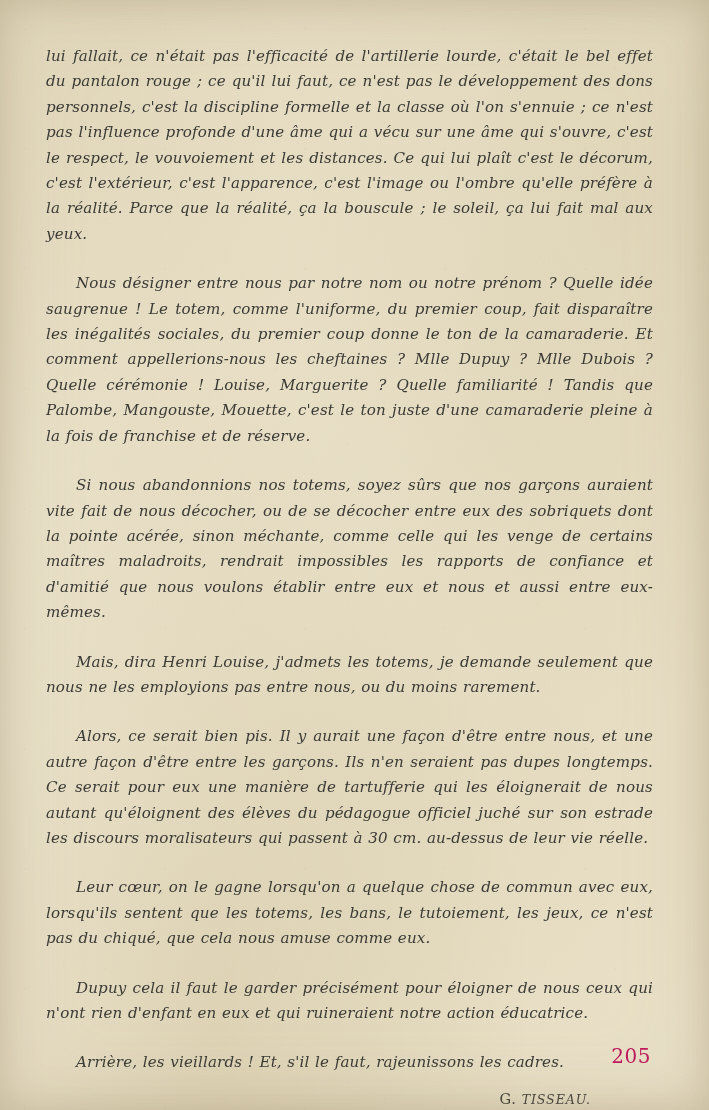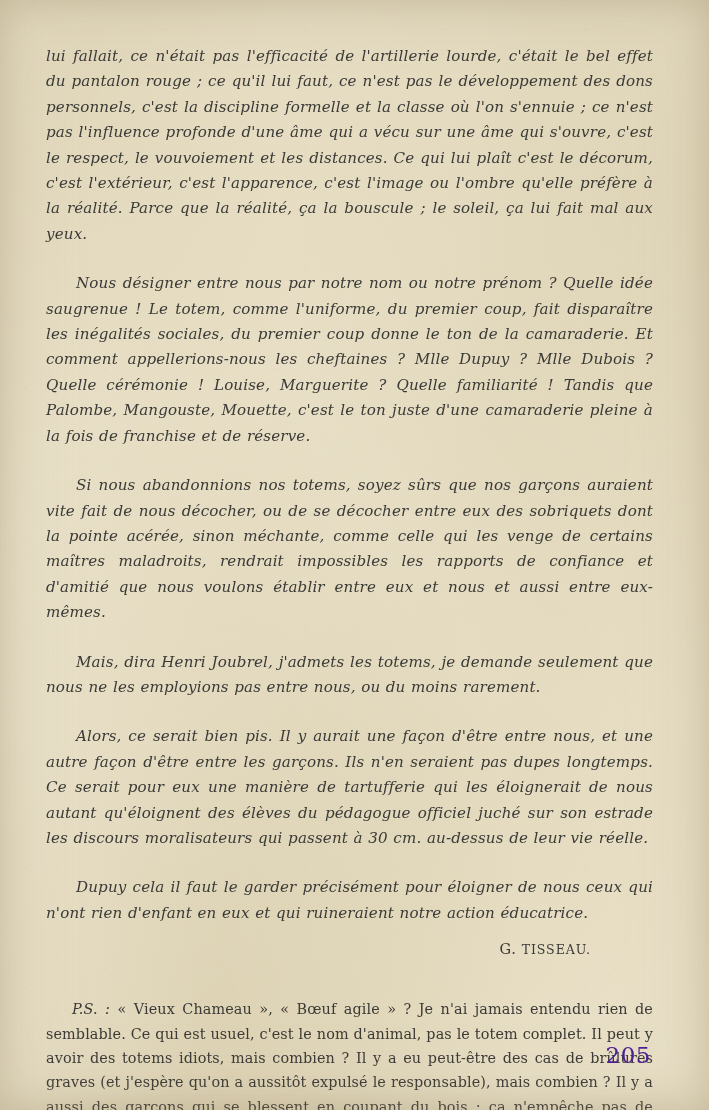--- a/index.html
+++ b/index.html
@@ -65,20 +65,21 @@
     padding-right: 62px;
     font-family: "DejaVu Serif", "Liberation Serif", serif;
     font-style: normal;
     font-size: 14.6px;
     color: #3a3a36;
     letter-spacing: 0.6px;
   }
   .signature .sc {
     font-size: 12.6px;
     letter-spacing: 0.9px;
+    font-style: italic;
   }
   .ps-block {
     margin-top: 40px;
     font-family: "DejaVu Serif", "Liberation Serif", serif;
     font-style: normal;
     font-size: 14.4px;
     line-height: 24.4px;
     color: #3b3a36;
     text-align: justify;
     letter-spacing: 0.1px;
@@ -88,22 +89,22 @@
     text-indent: 26px;
   }
   .ps-label {
     font-style: italic;
   }
   .page-number {
     position: absolute;
     right: 58px;
     bottom: 42px;
     font-family: "DejaVu Serif", "Liberation Serif", serif;
-    font-size: 23px;
-    color: #4c1d95;
+    font-size: 20px;
+    color: #be185d;
     letter-spacing: 0.5px;
   }
   
   .speckle {
     position: absolute;
     inset: 0;
     pointer-events: none;
     opacity: 0.5;
     background-image:
       radial-gradient(circle at 18% 24%, rgba(120,104,74,0.10) 0.6px, transparent 1.2px),
@@ -117,23 +118,25 @@
 <body>
 
 <div class="paper-texture"></div>
 
 <div class="page">
 
   <div class="body-text">
     <p class="cont">lui fallait, ce n'était pas l'efficacité de l'artillerie lourde, c'était le bel effet du pantalon rouge ; ce qu'il lui faut, ce n'est pas le développement des dons personnels, c'est la discipline formelle et la classe où l'on s'ennuie ; ce n'est pas l'influence profonde d'une âme qui a vécu sur une âme qui s'ouvre, c'est le respect, le vouvoiement et les distances. Ce qui lui plaît c'est le décorum, c'est l'extérieur, c'est l'apparence, c'est l'image ou l'ombre qu'elle préfère à la réalité. Parce que la réalité, ça la bouscule ; le soleil, ça lui fait mal aux yeux.</p>
     <p>Nous désigner entre nous par notre nom ou notre prénom ? Quelle idée saugrenue ! Le totem, comme l'uniforme, du premier coup, fait disparaître les inégalités sociales, du premier coup donne le ton de la camaraderie. Et comment appellerions-nous les cheftaines ? Mlle Dupuy ? Mlle Dubois ? Quelle cérémonie ! Louise, Marguerite ? Quelle familiarité ! Tandis que Palombe, Mangouste, Mouette, c'est le ton juste d'une camaraderie pleine à la fois de franchise et de réserve.</p>
     <p>Si nous abandonnions nos totems, soyez sûrs que nos garçons auraient vite fait de nous décocher, ou de se décocher entre eux des sobriquets dont la pointe acérée, sinon méchante, comme celle qui les venge de certains maîtres maladroits, rendrait impossibles les rapports de confiance et d'amitié que nous voulons établir entre eux et nous et aussi entre eux-mêmes.</p>
-    <p>Mais, dira Henri Joubrel, j'admets les totems, je demande seulement que nous ne les employions pas entre nous, ou du moins rarement.</p>
+    <p>Mais, dira Henri Louise, j'admets les totems, je demande seulement que nous ne les employions pas entre nous, ou du moins rarement.</p>
     <p>Alors, ce serait bien pis. Il y aurait une façon d'être entre nous, et une autre façon d'être entre les garçons. Ils n'en seraient pas dupes longtemps. Ce serait pour eux une manière de tartufferie qui les éloignerait de nous autant qu'éloignent des élèves du pédagogue officiel juché sur son estrade les discours moralisateurs qui passent à 30 cm. au-dessus de leur vie réelle.</p>
+    <p>Leur cœur, on le gagne lorsqu'on a quelque chose de commun avec eux, lorsqu'ils sentent que les totems, les bans, le tutoiement, les jeux, ce n'est pas du chiqué, que cela nous amuse comme eux.</p>
     <p>Dupuy cela il faut le garder précisément pour éloigner de nous ceux qui n'ont rien d'enfant en eux et qui ruineraient notre action éducatrice.</p>
+    <p>Arrière, les vieillards ! Et, s'il le faut, rajeunissons les cadres.</p>
   </div>
 
   <div class="signature">
     <span>G. </span><span class="sc">TISSEAU.</span>
   </div>
 
   <div class="ps-block">
     <p><span class="ps-label">P.S. :</span><span> « Vieux Chameau », « Bœuf agile » ? Je n'ai jamais entendu rien de semblable. Ce qui est usuel, c'est le nom d'animal, pas le totem complet. Il peut y avoir des totems idiots, mais combien ? Il y a eu peut-être des cas de brûlures graves (et j'espère qu'on a aussitôt expulsé le responsable), mais combien ? Il y a aussi des garçons qui se blessent en coupant du bois ; ça n'empêche pas de donner des hachettes comme récompenses à des concours. Alors ?</span></p>
   </div>
 

